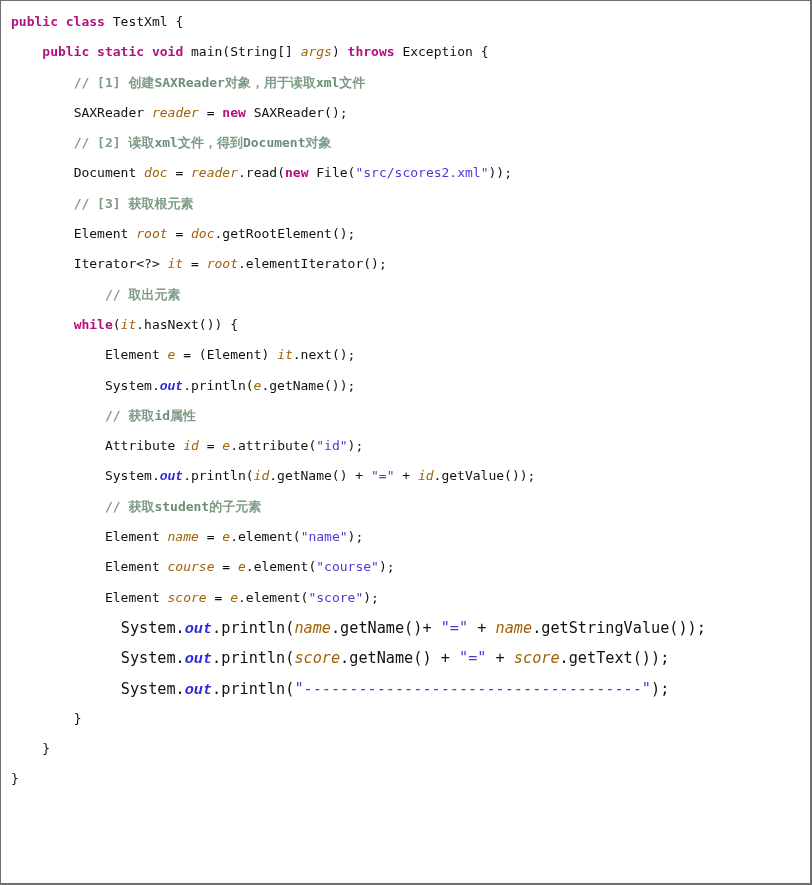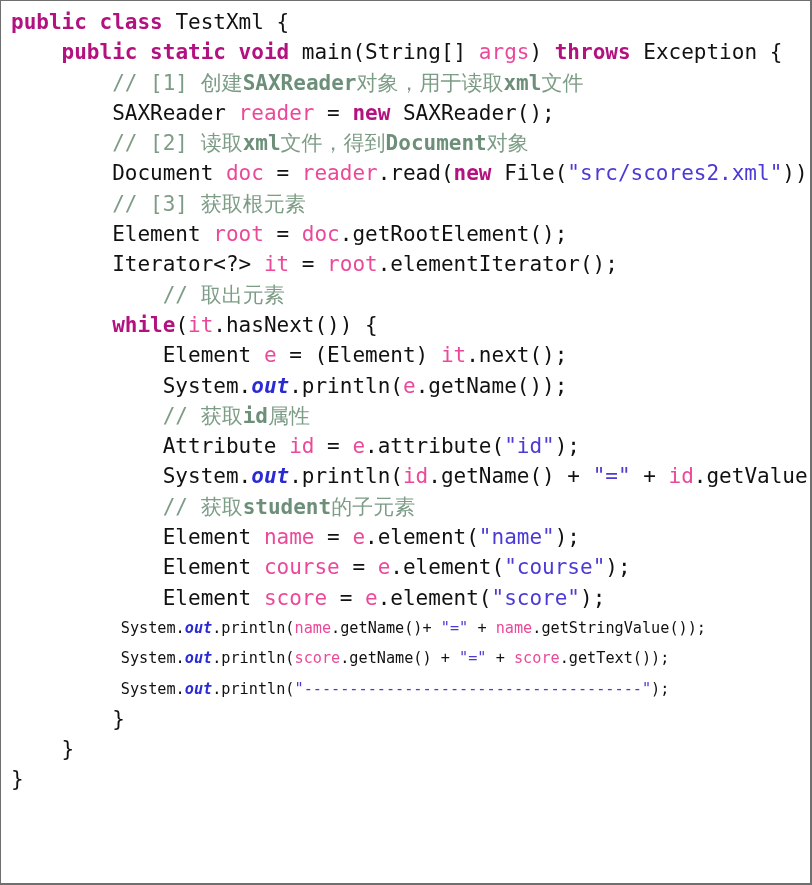--- a/index.html
+++ b/index.html
@@ -23,39 +23,39 @@
   }
   .code-body {
     position: absolute;
     left: 10px;
     top: 6px;
     right: 2px;
     bottom: 0;
   }
   .line {
     font-family: "DejaVu Sans Mono", "Liberation Mono", monospace;
-    font-size: 21px;
+    font-size: 13px;
     line-height: 30.3px;
     height: 30.3px;
     white-space: pre;
     color: #000000;
     letter-spacing: 0px;
   }
   .line.small {
     font-size: 15.2px;
     line-height: 30.3px;
   }
   
   .kw      { color: #b3117f; font-weight: bold; }   
   .plain   { color: #111111; }                       
-  .ident   { color: #ec4899; }                       
+  .ident   { color: #a16207; font-style: italic; }                       
   .str     { color: #4b3ad6; }                       
-  .cmt     { color: #7d9c86; }                       
+  .cmt     { color: #7d9c86; font-weight: bold; }                       
   .cmt-b   { color: #6d8f79; font-weight: bold; }    
-  .field   { color: #2b2bd6; font-weight: bold; font-style: italic; }
+  .field   { color: #2b2bd6; font-weight: bold; font-style: italic; font-family: Liberation Mono, monospace; }
 </style>
 </head>
 <body>
 
 <div id="code-panel">
   <div class="code-body">
 
     <div class="line"><span class="plain"></span><span class="kw">public </span><span class="kw">class </span><span class="plain">TestXml {</span></div>
 
     <div class="line"><span class="plain">    </span><span class="kw">public </span><span class="kw">static </span><span class="kw">void </span><span class="plain">main(String[] </span><span class="ident">args</span><span class="plain">) </span><span class="kw">throws </span><span class="plain">Exception {</span></div>

